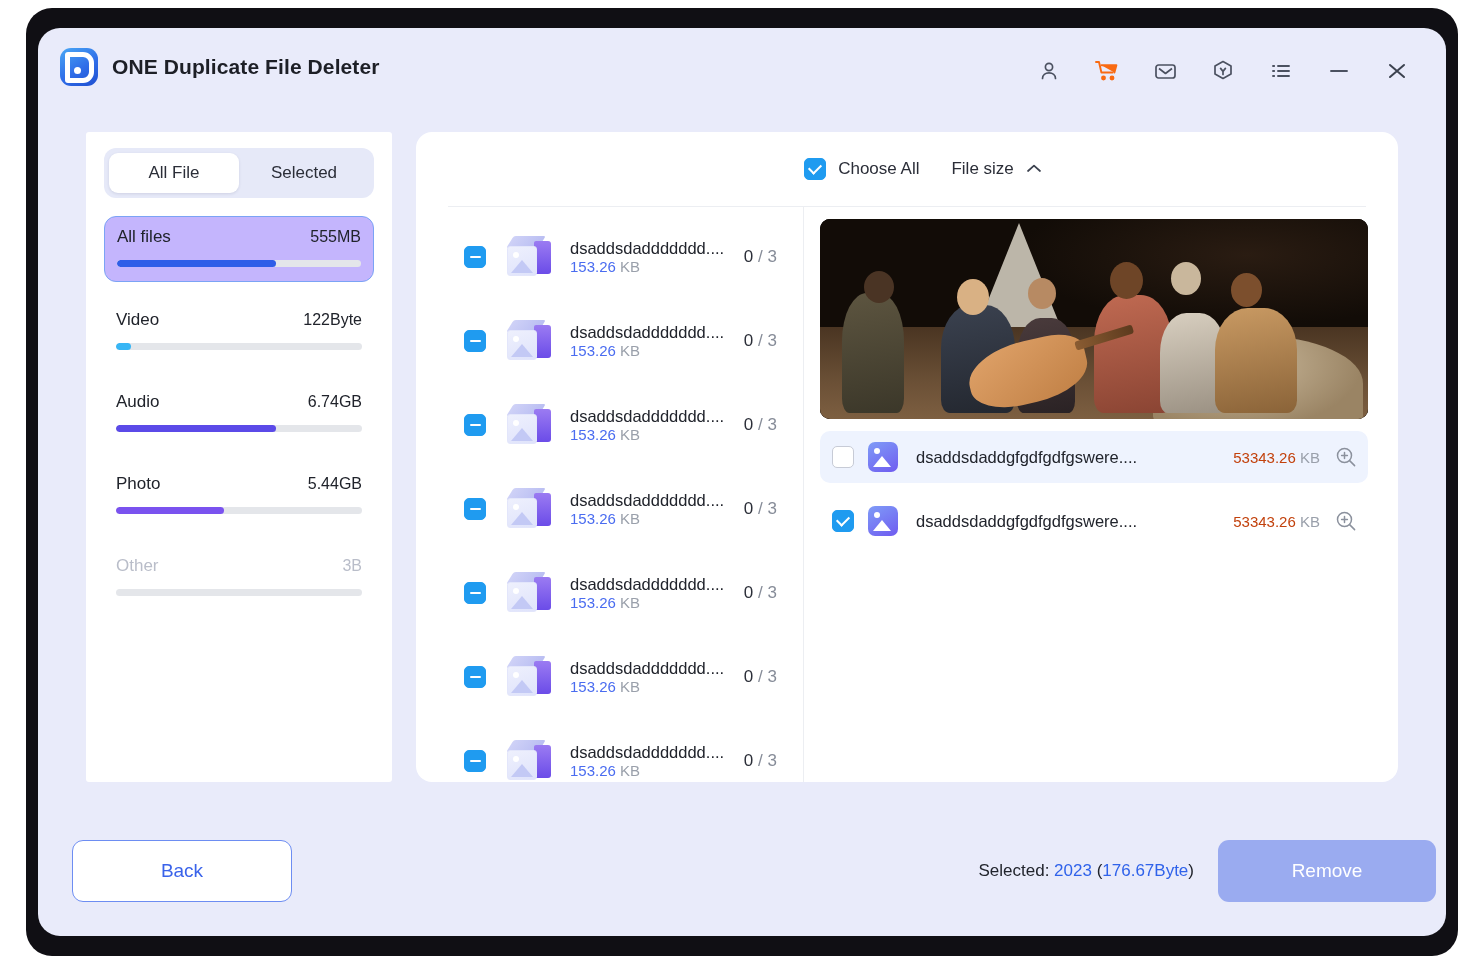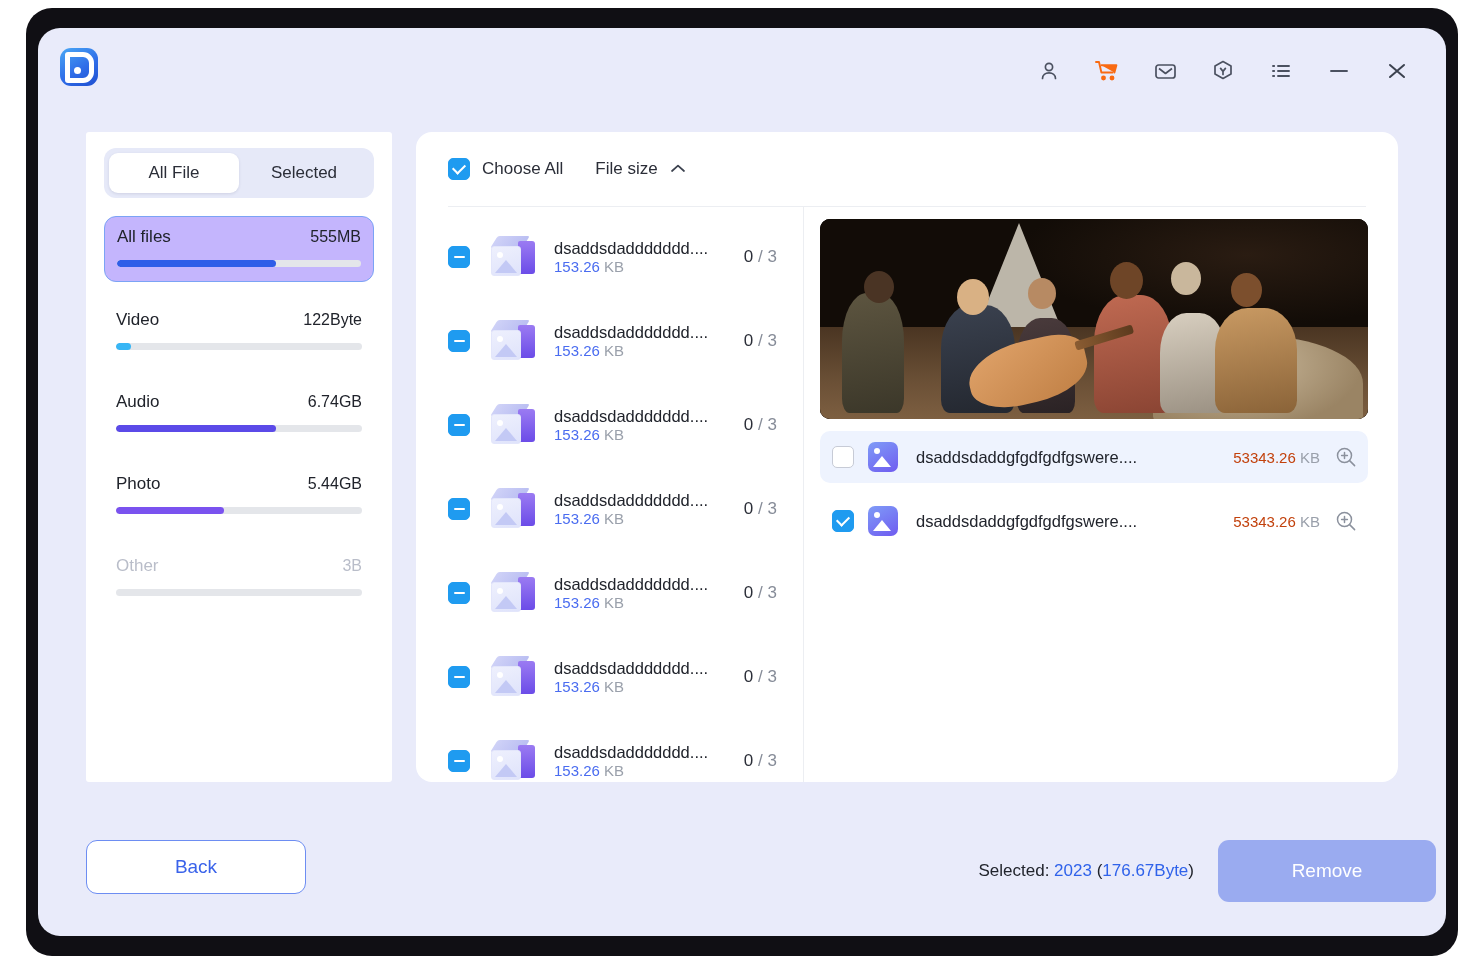--- a/index.html
+++ b/index.html
@@ -79,36 +79,36 @@
   .cat-size { font-size: 16px; color: #20232b; }
   .cat.muted .cat-name, .cat.muted .cat-size { color: #b9bdc9; }
   .track { margin-top: 13px; height: 7px; border-radius: 6px; background: #e4e6ea; overflow: hidden; }
   .fill { height: 100%; border-radius: 6px; }
 
   
   .panel {
     position: absolute; left: 378px; top: 8px; right: 48px; height: 650px;
     background: #ffffff; border-radius: 16px;
   }
-  .panel-head { height: 74px; display: flex; align-items: center; padding-left: 32px; gap: 32px; }
+  .panel-head { height: 74px; display: flex; align-items: center; padding-left: 32px; gap: 32px; justify-content: center; }
   .chk {
     width: 22px; height: 22px; border-radius: 5px; border: 1.6px solid #c7cbd6;
     background: #fff; display: inline-flex; align-items: center; justify-content: center;
     cursor: pointer; flex: none;
   }
   .chk.on { background: #1f9bf0; border-color: #1f9bf0; }
   .chk.on::after { content: ""; width: 10px; height: 6px; border-left: 2.4px solid #fff; border-bottom: 2.4px solid #fff; transform: rotate(-45deg) translate(1px,-1px); }
   .chk.ind { background: #1f9bf0; border-color: #1f9bf0; }
   .chk.ind::after { content: ""; width: 11px; height: 2.6px; background: #fff; border-radius: 2px; }
   .head-label { font-size: 17px; color: #2b2e38; margin-left: 12px; }
   .sort { display: flex; align-items: center; gap: 12px; font-size: 17px; color: #2b2e38; cursor: pointer; }
   .divider-h { height: 1px; background: #eceef2; margin: 0 32px; }
 
   .panel-cols { position: absolute; left: 0; right: 0; top: 75px; bottom: 0; display: flex; }
-  .list-col { width: 388px; position: relative; overflow: hidden; padding-left: 32px; padding-top: 8px; border-right: 1px solid #eceef2; }
+  .list-col { width: 388px; position: relative; overflow: hidden; padding-left: 48px; padding-top: 8px; border-right: 1px solid #eceef2; }
   .detail-col { flex: 1; padding: 12px 30px 0 16px; }
 
   .frow { display: flex; align-items: center; height: 84px; }
   .frow .chk { margin-right: 18px; }
   .boxicon { width: 52px; height: 46px; position: relative; flex: none; margin-right: 14px; }
   .boxicon .face-top {
     position: absolute; left: 6px; top: 2px; width: 32px; height: 12px;
     background: linear-gradient(100deg,#cfd2f7,#b9bdf2); transform: skewX(-32deg); border-radius: 2px;
   }
   .boxicon .face-right {
@@ -165,21 +165,21 @@
       border-left: 9px solid transparent; border-right: 9px solid transparent; border-bottom: 11px solid #fff; }
   .imgicon::after { content: ""; position: absolute; left: 6px; top: 6px; width: 6px; height: 6px; border-radius: 50%; background: #fff; }
   .dname { flex: 1; font-size: 16.5px; color: #21242c; white-space: nowrap; overflow: hidden; }
   .dsize { font-size: 15px; color: #9aa0ab; margin-right: 14px; white-space: nowrap; }
   .dsize b { color: #c2410c; font-weight: normal; }
   .mag { width: 24px; height: 24px; position: relative; flex: none; cursor: pointer; }
 
   
   .footer { position: absolute; left: 0; right: 0; bottom: 0; height: 108px; }
   .back-btn {
-    position: absolute; left: 48px; top: 12px; width: 220px; height: 54px;
+    position: absolute; left: 34px; top: 12px; width: 220px; height: 62px;
     border: 1.6px solid #6d8df2; border-radius: 11px; background: #fff;
     display: flex; align-items: center; justify-content: center;
     font-size: 19px; color: #3a63ea; cursor: pointer;
   }
   .sel-text { position: absolute; right: 252px; top: 33px; font-size: 17px; color: #21242c; white-space: nowrap; }
   .sel-text b { color: #2f62ea; font-weight: normal; }
   .remove-btn {
     position: absolute; right: 10px; top: 12px; width: 218px; height: 62px;
     background: #9aabf0; border-radius: 11px; display: flex; align-items: center; justify-content: center;
     color: #ffffff; font-size: 19px; cursor: pointer;
@@ -189,20 +189,21 @@
 <body>
 
 <div class="desktop">
   <div class="frame-shadow"></div>
 
   <div class="window">
 
     <div class="titlebar">
       <div class="brand">
         <div class="logo"></div>
+        <div class="app-title">ONE Duplicate File Deleter</div>
       </div>
 
       <div class="win-icons">
         <div class="wi">
           <svg width="24" height="24" viewBox="0 0 24 24" fill="none" stroke="#4b5160" stroke-width="1.7" stroke-linecap="round">
             <circle cx="12" cy="8" r="3.6"></circle>
               <path d="M5.5 19.5c0-3.6 2.9-5.6 6.5-5.6s6.5 2 6.5 5.6"></path>
           </svg>
         </div>
         <div class="wi">

